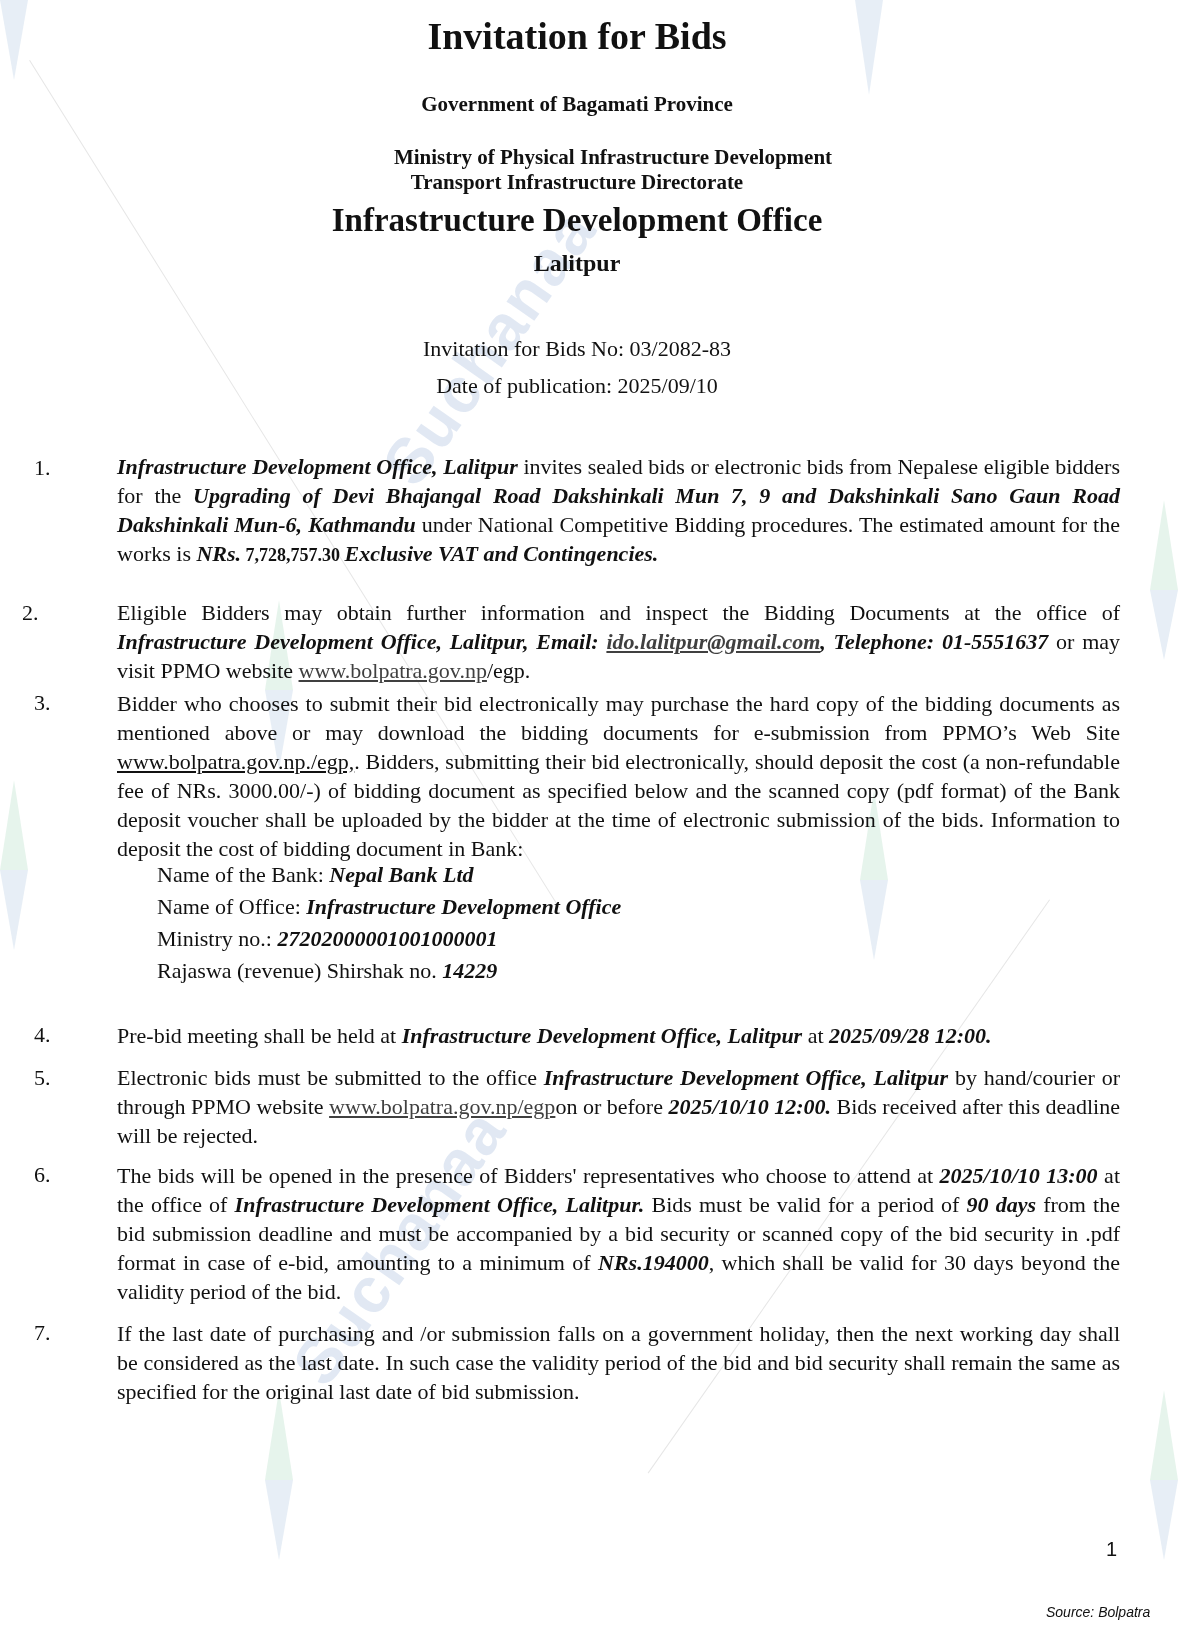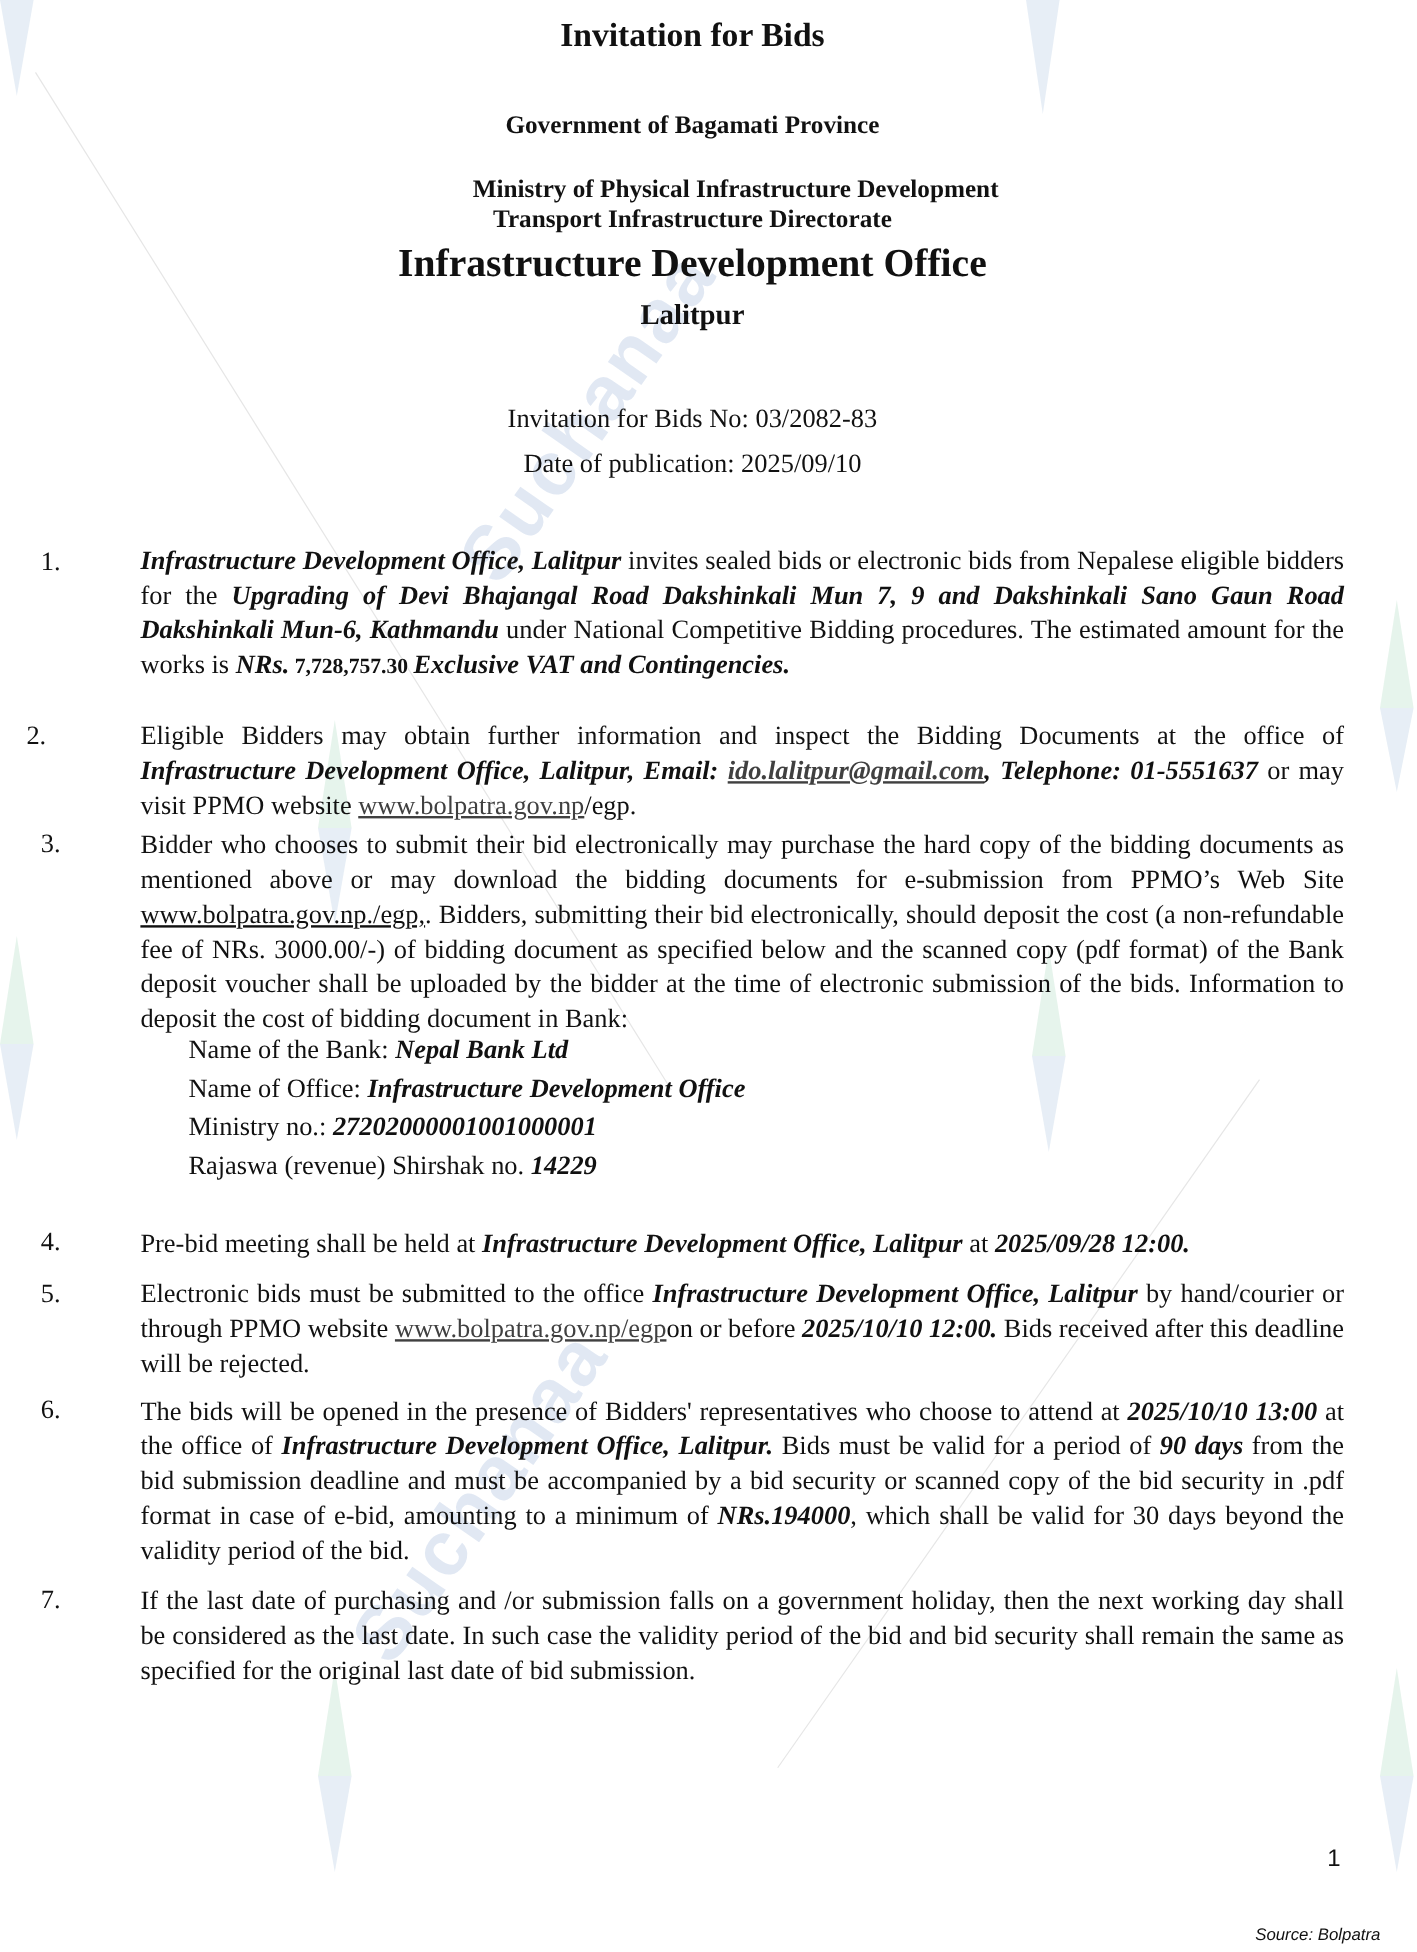--- a/index.html
+++ b/index.html
@@ -1,21 +1,21 @@
 <!DOCTYPE html>
 <html><head>
 <meta charset="utf-8">
 <style>
   html, body { margin: 0; padding: 0; background: #ffffff; }
   body { width: 1181px; height: 1627px; position: relative; overflow: hidden; font-family: "Liberation Serif", serif; color: #111; }
   .wm { position: absolute; pointer-events: none; }
   .wm-arrow { width: 0; height: 0; border-left: 14px solid transparent; border-right: 14px solid transparent; opacity: 0.35; }
   .wm-text { font-family: "Liberation Sans", sans-serif; font-weight: bold; color: #c9d6ea; opacity: 0.55; transform: rotate(-55deg); font-size: 64px; letter-spacing: 2px; }
   .wm-line { position: absolute; height: 1px; background: #e6e6e6; transform-origin: 0 0; }
-  .doc-title { position: absolute; left: 0; width: 1154px; top: 14px; text-align: center; font-weight: bold; font-size: 28px; }
+  .doc-title { position: absolute; left: 0; width: 1154px; top: 14px; text-align: center; font-weight: bold; font-size: 38px; }
   .hdr { position: absolute; left: 0; width: 1154px; text-align: center; font-weight: bold; }
   .h-sub { font-size: 21px; }
   .h-big { font-size: 33px; }
   .h-city { font-size: 24px; }
   .meta { position: absolute; left: 0; width: 1154px; text-align: center; font-size: 22px; }
   .num { position: absolute; font-size: 22px; }
   .body { position: absolute; left: 117px; width: 1003px; font-size: 22px; line-height: 29px; text-align: justify; }
   .b { font-weight: bold; font-style: italic; }
   .i { font-style: italic; }
   .lnk { color: #404040; text-decoration: underline; }

